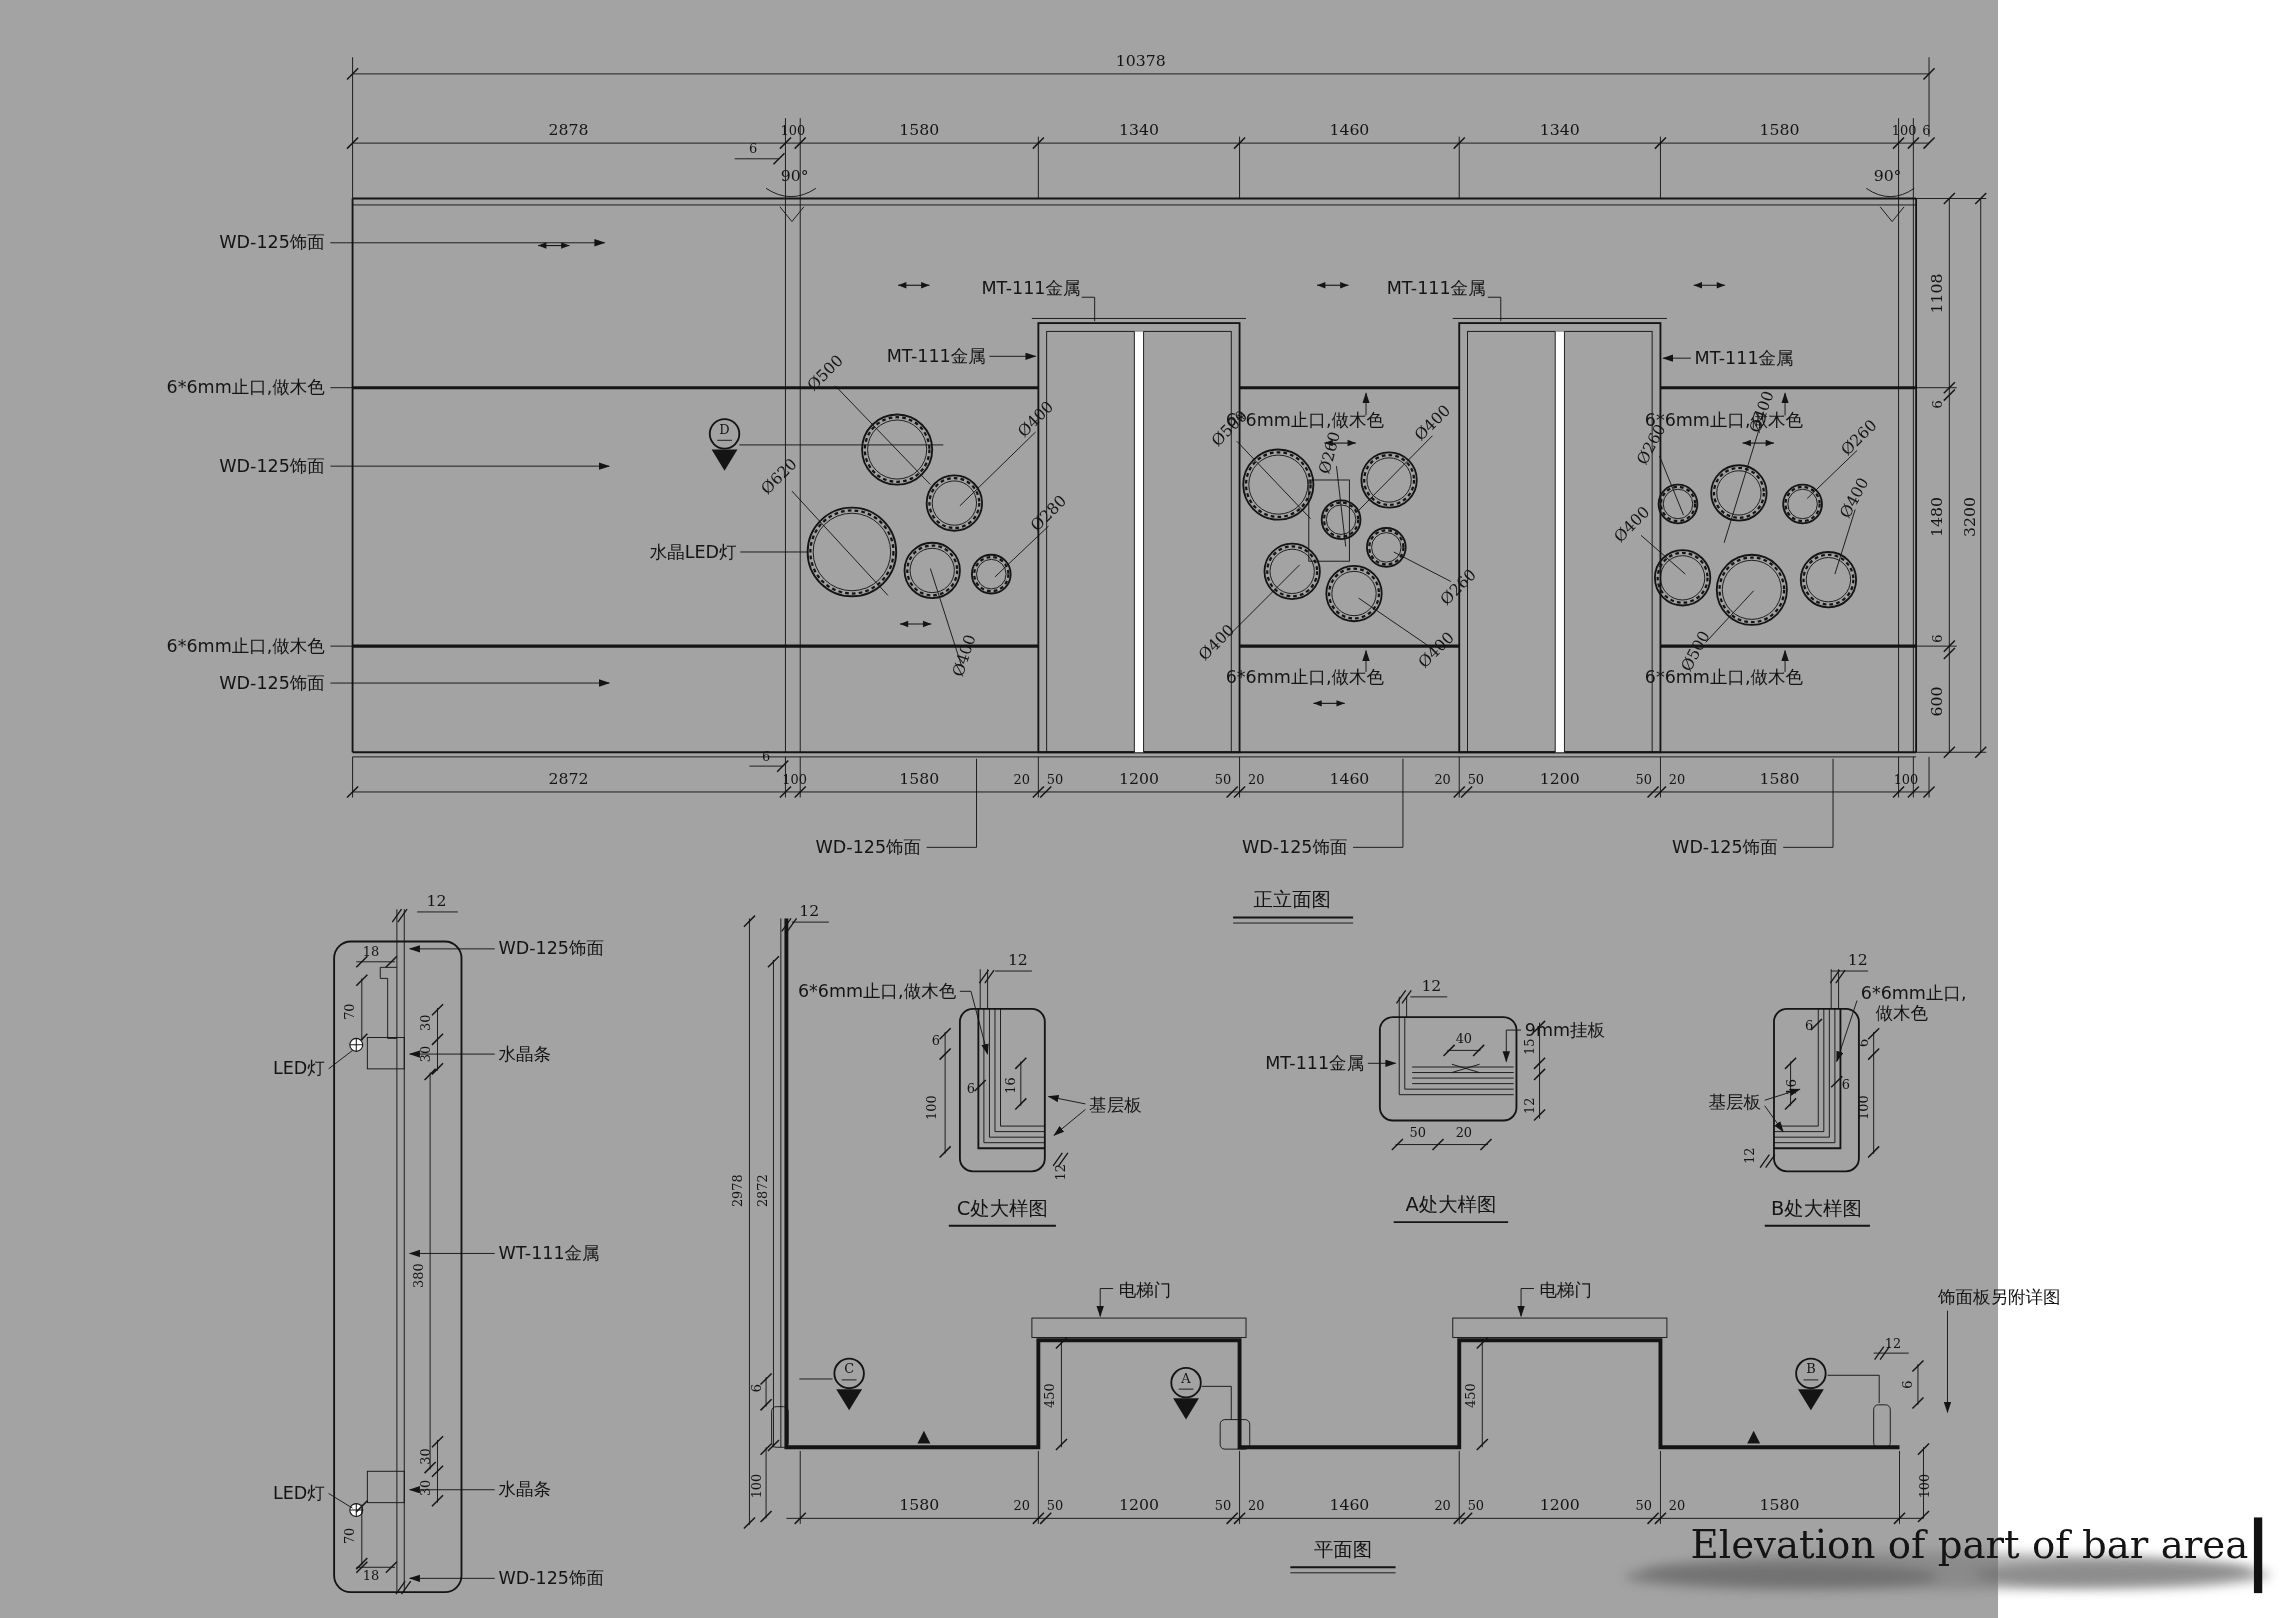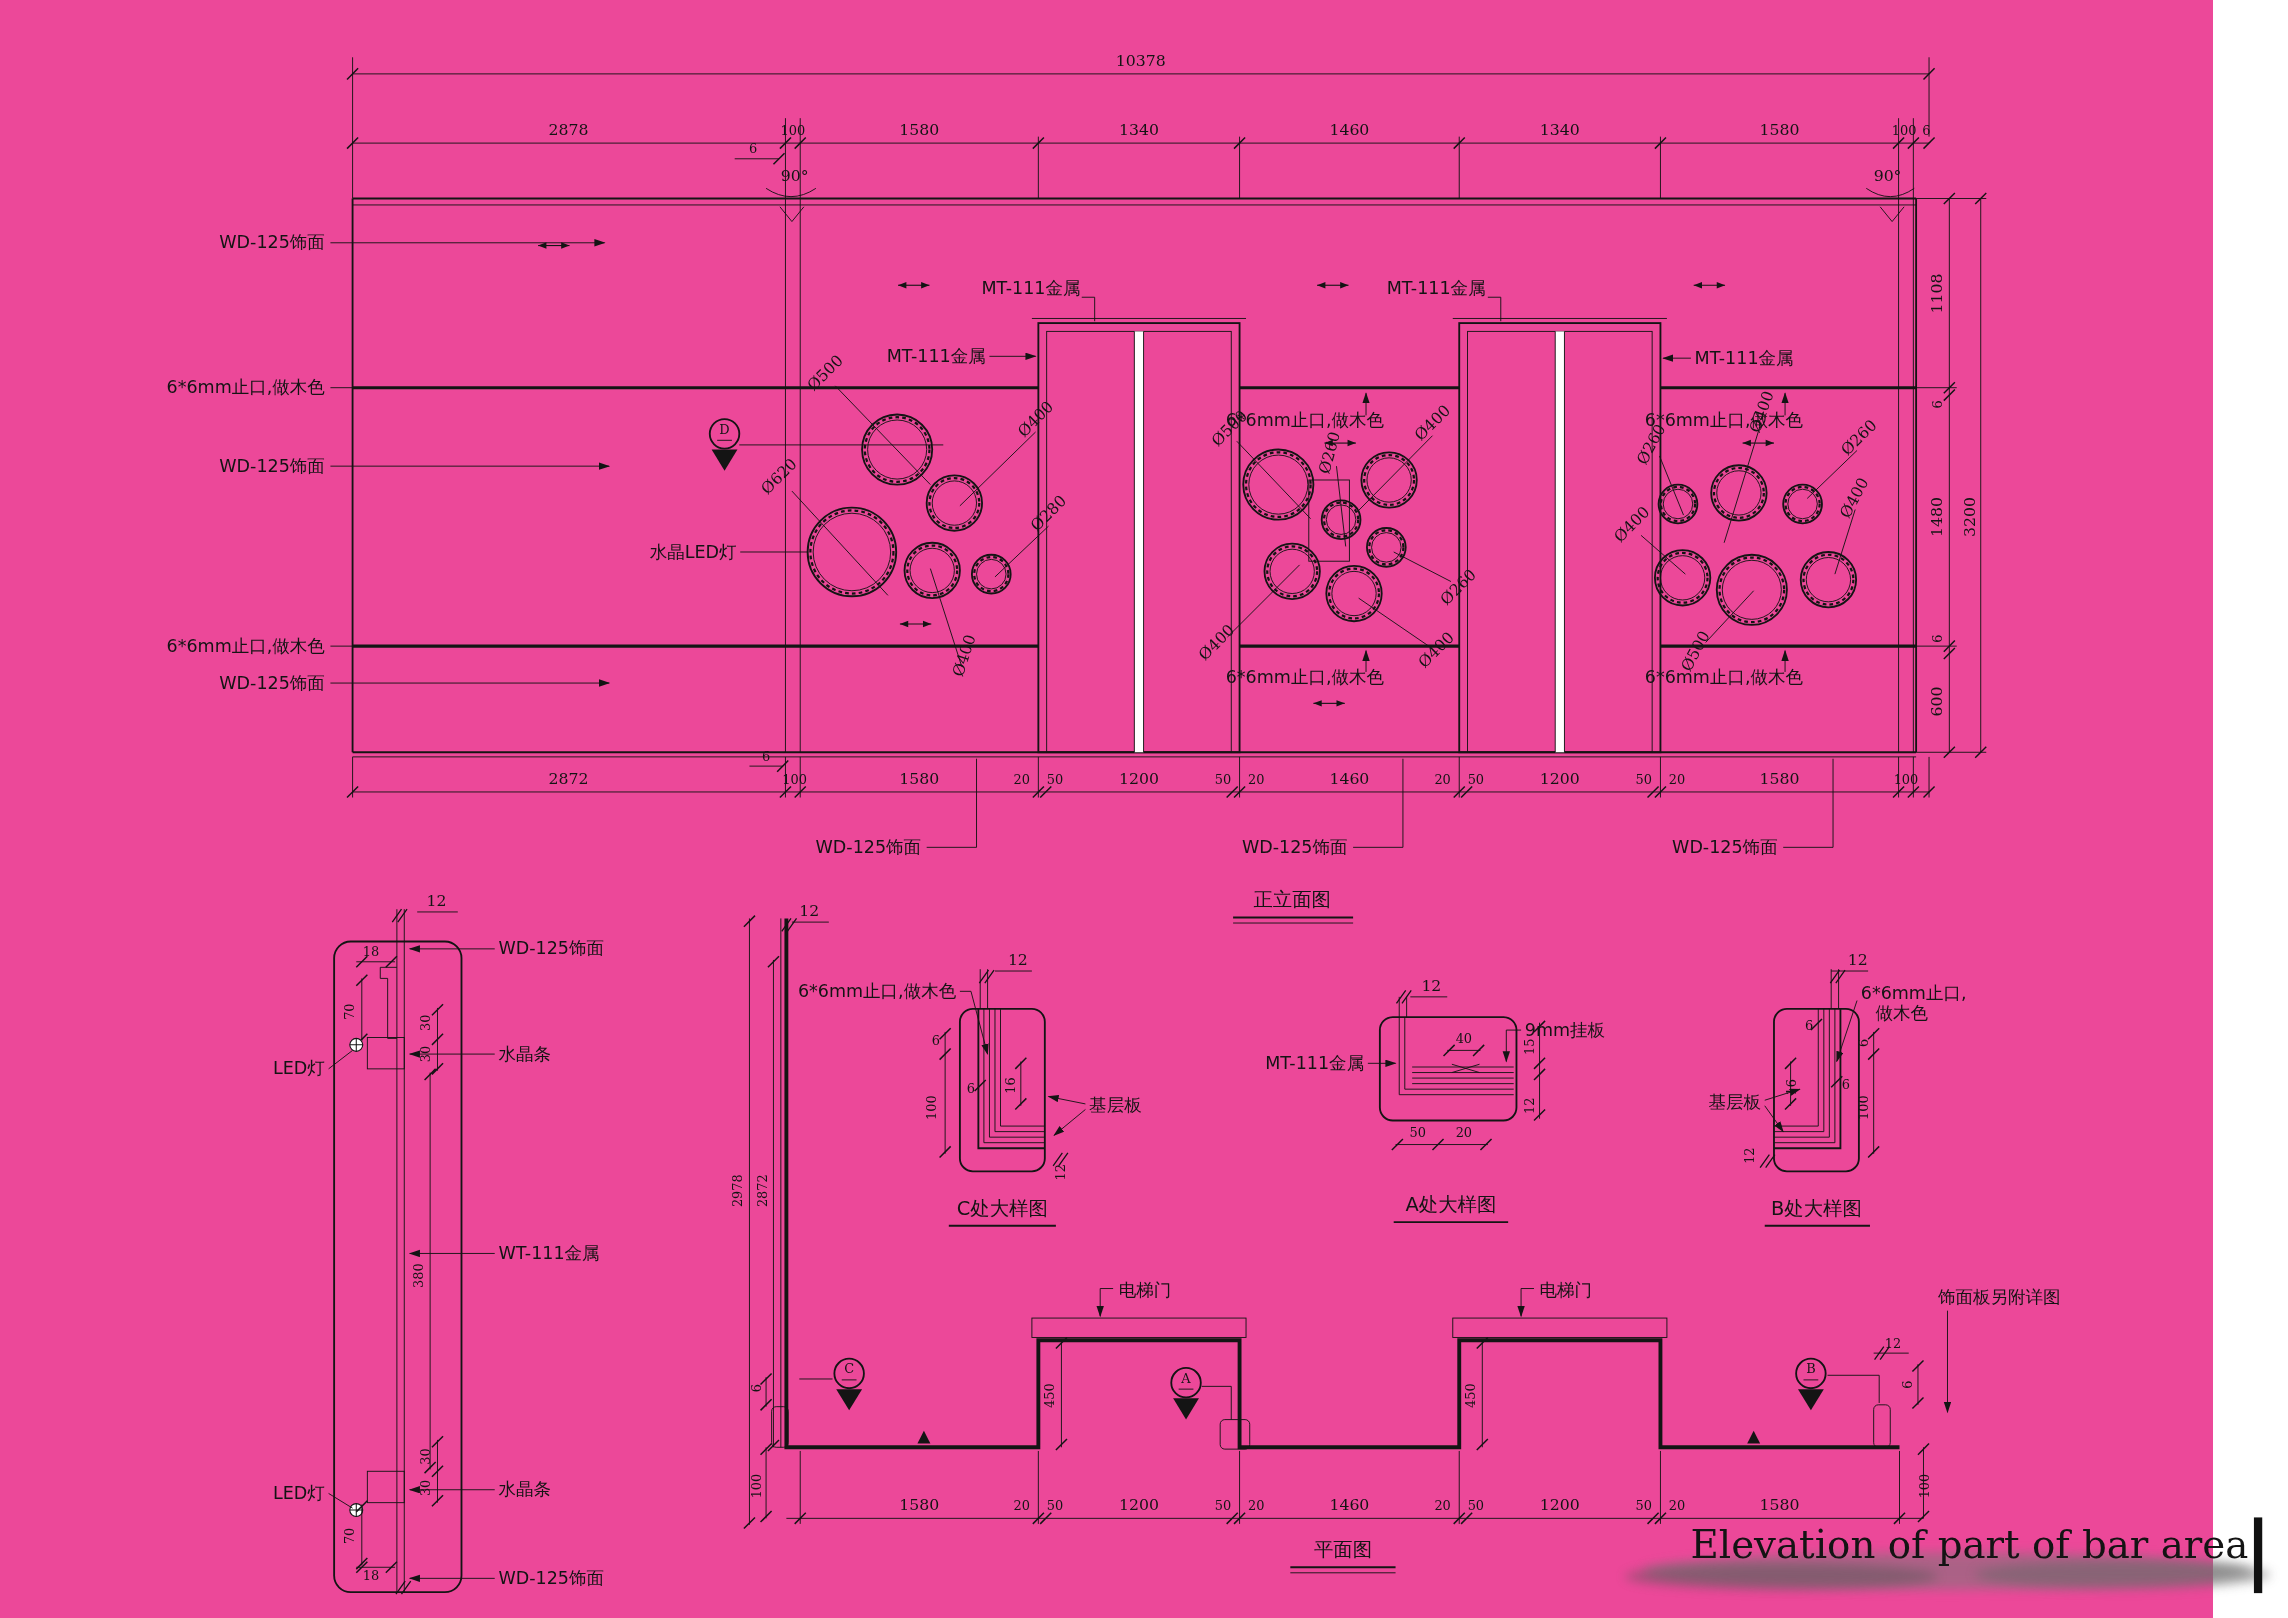--- a/index.html
+++ b/index.html
@@ -1,16 +1,16 @@
 <!DOCTYPE html>
 <html style="font-size:14.8px"><head>
 <meta charset="utf-8">
 <style>
   html,body{margin:0;padding:0;background:#fff}
-  #page{width:2213px;height:1619px;background:#ec4899;position:relative}
+  #page{width:1998px;height:1619px;background:#a3a3a3;position:relative}
   svg{display:block}
   .ln{stroke:#141414;stroke-width:1;fill:none}
   .l2{stroke:#141414;stroke-width:2;fill:none}
   .l3{stroke:#141414;stroke-width:3.4;fill:none}
   .l4{stroke:#141414;stroke-width:4.2;fill:none}
   .dsh{stroke:#141414;stroke-width:2.4;fill:none;stroke-dasharray:4 3.4}
   text{fill:#141414;font-family:"DejaVu Serif",serif;font-size:17px}
   .c{font-family:"DejaVu Sans",sans-serif;font-size:19px}
   .s{font-size:14px}
   .tt{font-size:21px;font-family:"DejaVu Sans",sans-serif}

